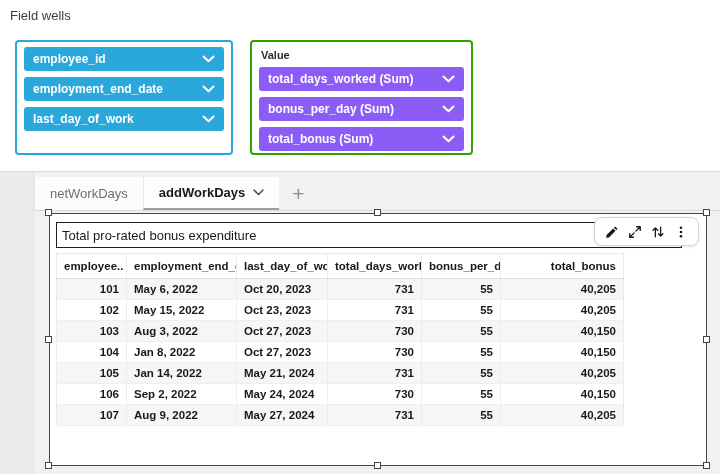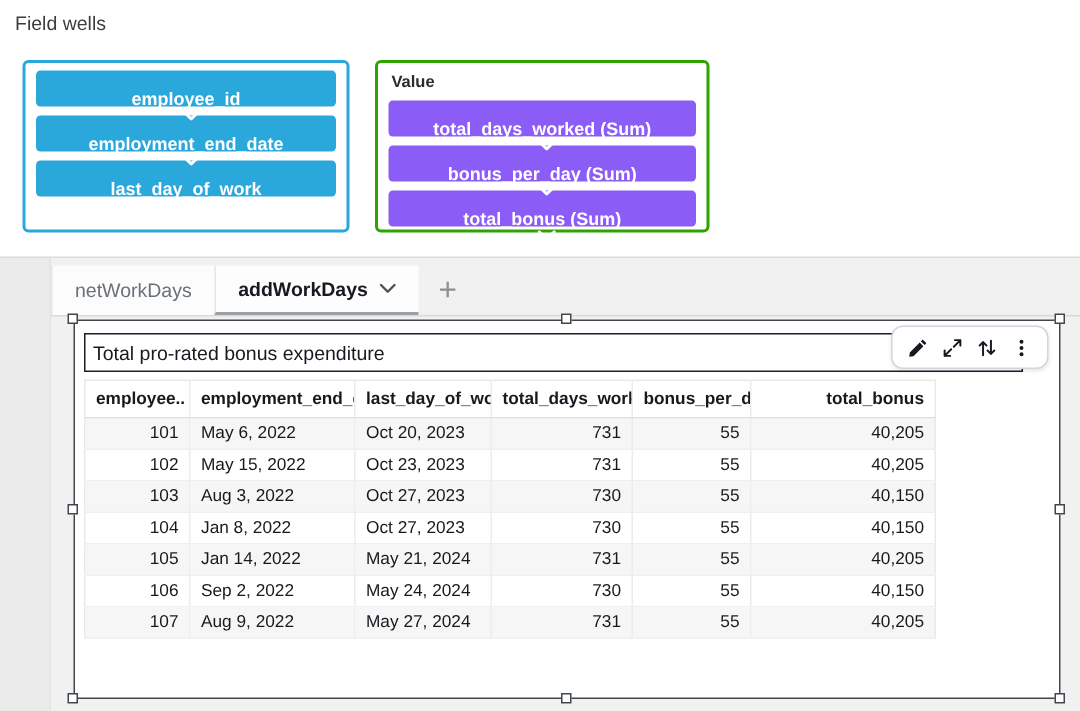--- a/index.html
+++ b/index.html
@@ -10,21 +10,21 @@
   }
   
   .fw-title{position:absolute;left:10px;top:8px;font-size:13px;color:#3d3d3d;}
   .well{position:absolute;top:40px;height:115px;background:#fff;border-radius:4px;
         box-sizing:border-box;padding:5px 7px;}
   .well.groupby{left:15px;width:218px;border:2px solid #2aa7db;}
   .well.value{left:250px;width:223px;border:2px solid #2fa301;}
   .well-label{font-size:11px;font-weight:bold;color:#2b2b2b;margin:2px 0 6px 2px;}
   .pill{height:24px;border-radius:3px;margin-bottom:6px;display:flex;align-items:center;
         justify-content:space-between;padding:12px 9px;color:#fff;font-size:12px;
-        font-weight:bold;cursor:pointer;box-sizing:border-box;flex-direction:column;}
+        font-weight:bold;cursor:pointer;box-sizing:border-box;}
   .pill.blue{background:#2aa7db;}
   .pill.green{background:#8b5cf6;}
   .pill svg{flex:0 0 auto;margin-left:6px;}
 
   .panel-divider{position:absolute;left:0;top:171px;width:720px;height:1px;background:#dcdcdc;}
 
   
   .workspace{position:absolute;left:0;top:172px;width:720px;height:302px;background:#f1f1f1;}
   .gutter{position:absolute;left:0;top:0;width:33px;height:302px;background:#ebebeb;
           border-right:1px solid #e3e3e3;}
@@ -57,21 +57,21 @@
   
   .table-wrap{position:absolute;left:6px;top:39px;}
   table{border-collapse:collapse;table-layout:fixed;width:567px;font-size:11.5px;color:#16191f;
         border:1px solid #e9e9e9;}
   col.c1{width:70px;} col.c2{width:110px;} col.c3{width:91px;}
   col.c4{width:94px;} col.c5{width:79px;}  col.c6{width:123px;}
   th,td{padding:0 7px;border-right:1px solid #ececec;border-bottom:1px solid #efefef;
         white-space:nowrap;overflow:hidden;box-sizing:border-box;}
   th:last-child,td:last-child{border-right:none;}
   th{height:25px;font-weight:bold;border-bottom:1px solid #dedede;background:#fff;text-align:left;}
-  td{height:21px;}
+  td{height:21px;font-weight:bold;}
   .num{text-align:right;}
   tr.stripe td{background:#f6f6f6;}
   tr.totals td{background:#f6f6f6;font-weight:bold;border-bottom:none;}
 </style>
 </head>
 <body>
 
 <div class="fw-title">Field wells</div>
 
 <div class="well groupby">

